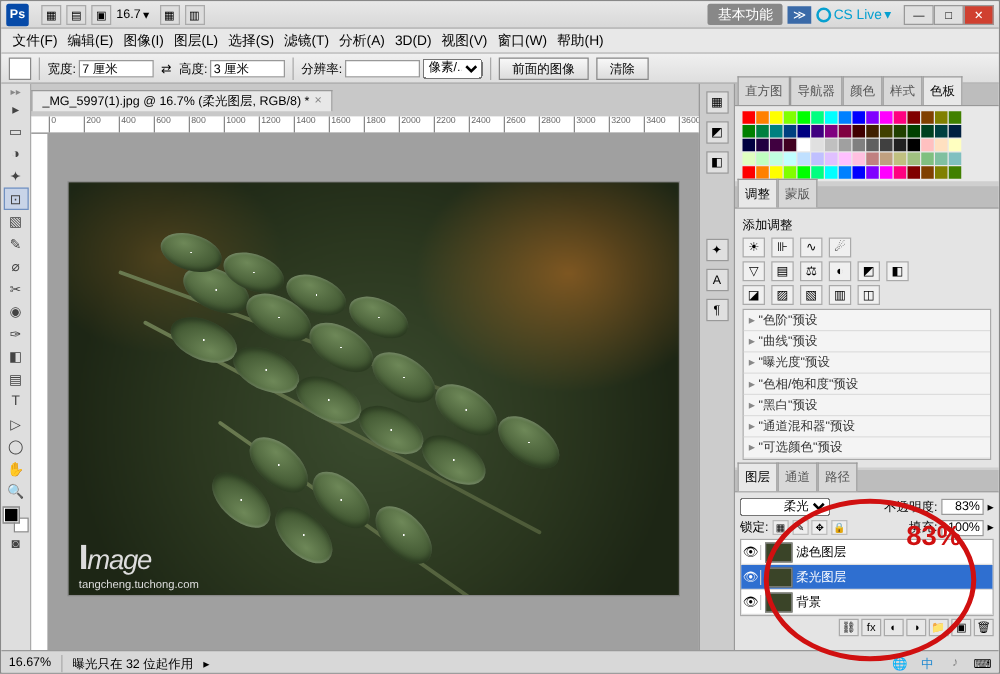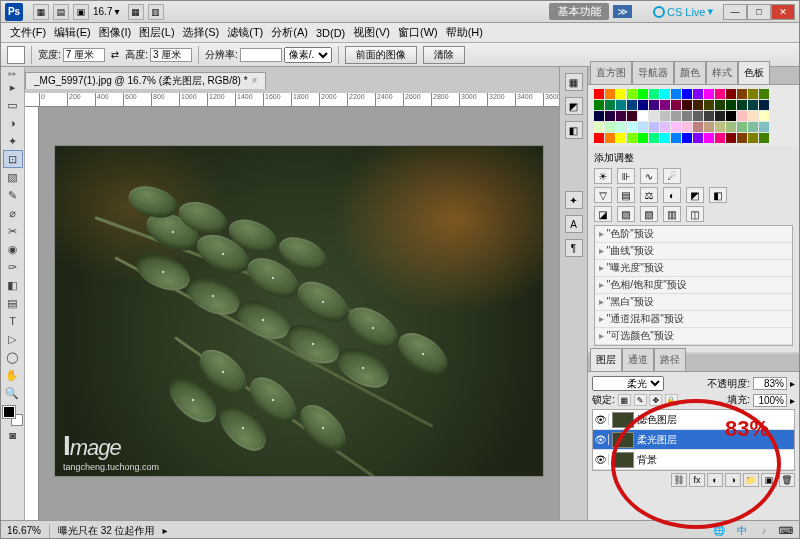--- a/index.html
+++ b/index.html
@@ -7,35 +7,35 @@
 
 
 .titlebar { height: 22px; background: linear-gradient(#e8e8e8,#d8d8d8); display:flex; align-items:center; padding:0 4px; border-bottom:1px solid #999; }
 .ps-logo { width:18px; height:18px; background:#064aa8; color:#fff; font-size:10px; font-weight:bold; display:flex; align-items:center; justify-content:center; border-radius:2px; margin-right:6px; }
 .title-icons { display:flex; gap:4px; margin-left:4px; }
 .title-icon { width:16px; height:16px; background:#ddd; border:1px solid #aaa; font-size:9px; display:flex; align-items:center; justify-content:center; }
 .zoom-sel { font-size:10px; margin:0 4px; display:flex; align-items:center; gap:2px; }
 .titlebar-right { margin-left:auto; display:flex; align-items:center; gap:4px; }
 .basic-btn { background:#888; color:#fff; padding:1px 8px; font-size:11px; border-radius:2px; }
 .arrows-btn { background:#3a6aa8; color:#fff; padding:1px 4px; font-size:10px; }
-.cslive { color:#06a0d0; font-size:11px; display:flex; align-items:center; gap:2px;margin-left:17px; }
+.cslive { color:#06a0d0; font-size:11px; display:flex; align-items:center; gap:2px; }
 .cslive-circle { width:12px; height:12px; border:2px solid #06a0d0; border-radius:50%; display:inline-block; }
 .win-btns { display:flex; gap:0; margin-left:6px; }
 .win-btn { width:24px; height:16px; background:#e0e0e0; border:1px solid #999; font-size:9px; display:flex; align-items:center; justify-content:center; }
 .win-btn.close { background:#d04030; color:#fff; }
 
 
 .menubar { height:20px; background:#e8e8e8; display:flex; align-items:center; padding:0 6px; gap:2px; font-size:11px; border-bottom:1px solid #aaa; }
 .menubar span { padding:1px 3px; cursor:default; }
 
 
 .optbar { height:24px; background:linear-gradient(#f0f0f0,#dedede); display:flex; align-items:center; padding:0 6px; gap:6px; font-size:10px; border-bottom:1px solid #999; }
 .optbar .icon-sq { width:18px; height:18px; border:1px solid #888; background:#fff; }
 .optbar .label-inp { display:flex; align-items:center; gap:2px; }
-.optbar input { width:42px; height:14px; font-size:10px; border:1px solid #999; padding:0 2px; }
+.optbar input { width:60px; height:14px; font-size:10px; border:1px solid #999; padding:0 2px; }
 .optbar select { width:48px; height:16px; font-size:10px; }
 .optbar .btn { border:1px solid #888; background:linear-gradient(#f8f8f8,#dcdcdc); padding:1px 10px; font-size:10px; }
 .optbar .div { width:1px; height:18px; background:#aaa; }
 
 
 .main { display:flex; height: calc(539px - 22px - 20px - 24px - 20px); }
 .toolbar { width:24px; background:#dedede; border-right:1px solid #aaa; display:flex; flex-direction:column; align-items:center; padding-top:2px; gap:0; }
 .toolbar .tool { width:20px; height:18px; font-size:11px; display:flex; align-items:center; justify-content:center; color:#444; border:1px solid transparent; }
 .toolbar .tool.sel { background:#c8d4e8; border:1px solid #7090c0; }
 .toolbar .swatches { margin-top:4px; position:relative; width:20px; height:20px; }
@@ -368,20 +368,24 @@
         <div style="background: rgb(0, 0, 255);"></div>
         <div style="background: rgb(128, 0, 255);"></div>
         <div style="background: rgb(255, 0, 255);"></div>
         <div style="background: rgb(255, 0, 128);"></div>
         <div style="background: rgb(128, 0, 0);"></div>
         <div style="background: rgb(128, 64, 0);"></div>
         <div style="background: rgb(128, 128, 0);"></div>
         <div style="background: rgb(64, 128, 0);"></div>
       </div>
 
+    <div class="panel-tabs" style="margin-top:4px;">
+      <div class="pt active">调整</div>
+      <div class="pt">蒙版</div>
+    </div>
     <div class="adjust-panel">
       <div class="adj-title">添加调整</div>
       <div class="adj-icons">
         <span>☀</span>
         <span>⊪</span>
         <span>∿</span>
         <span>☄</span>
       </div>
       <div class="adj-icons">
         <span>▽</span>

